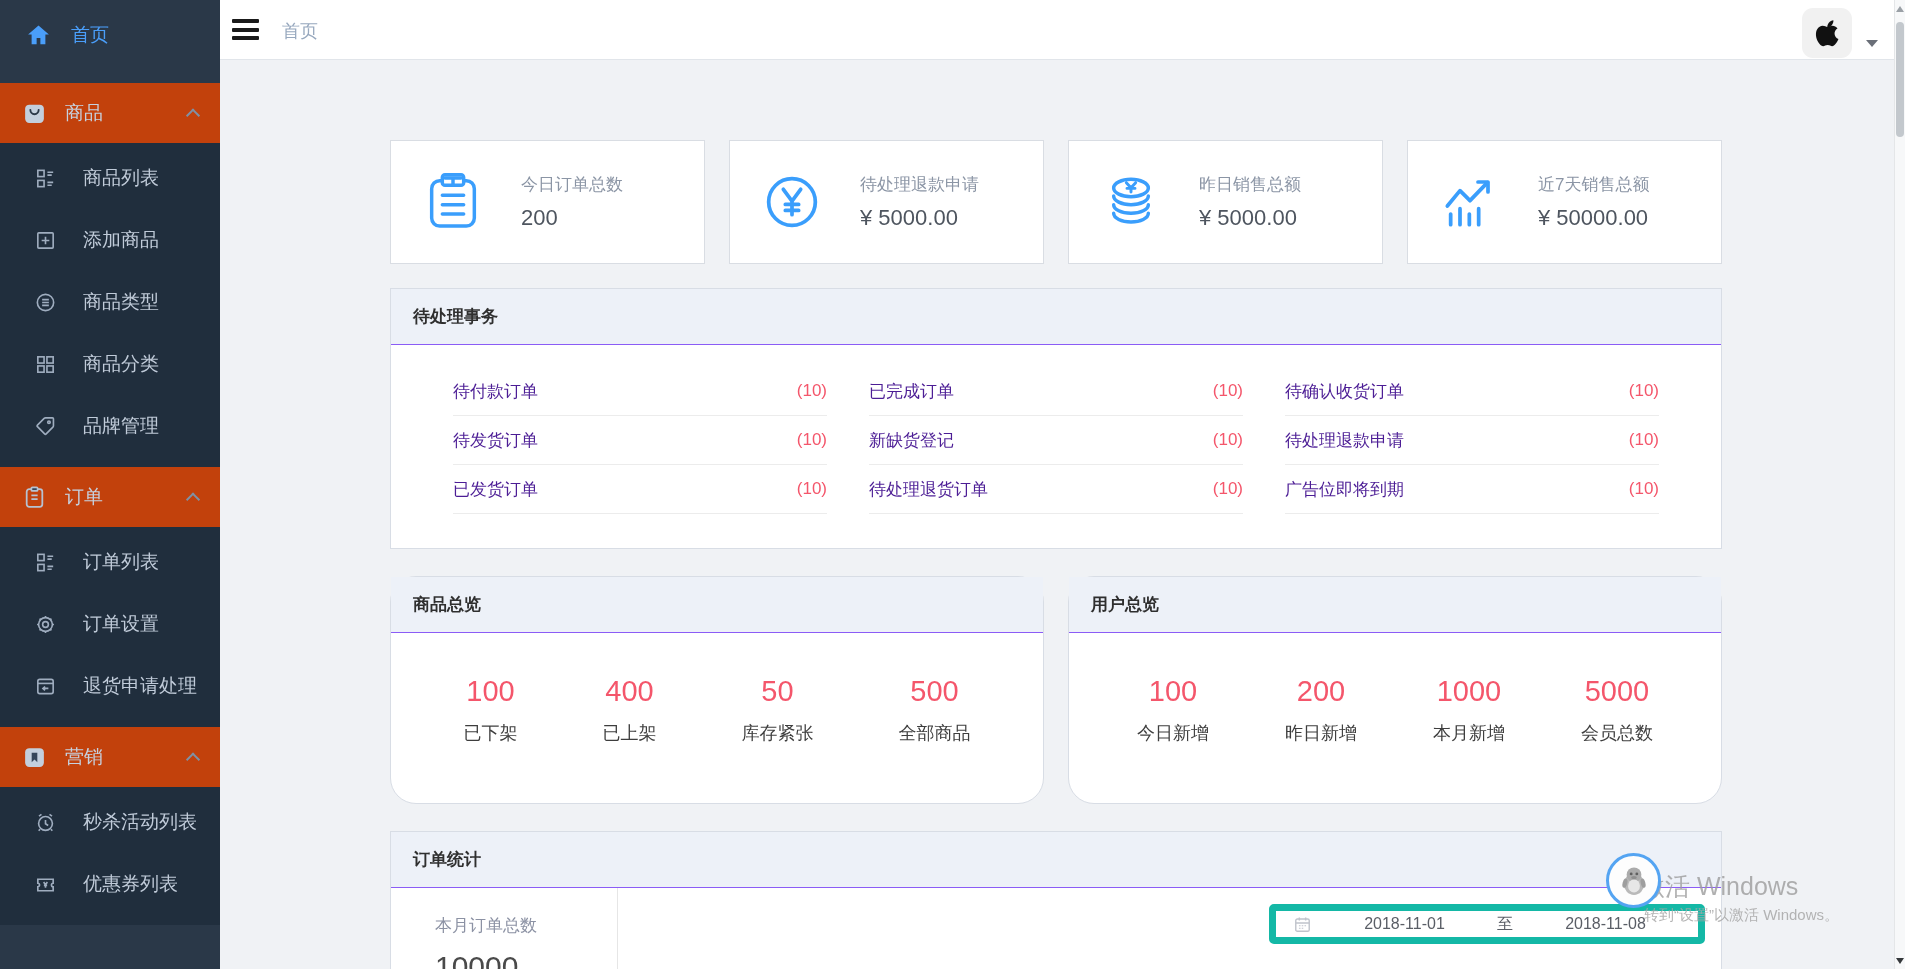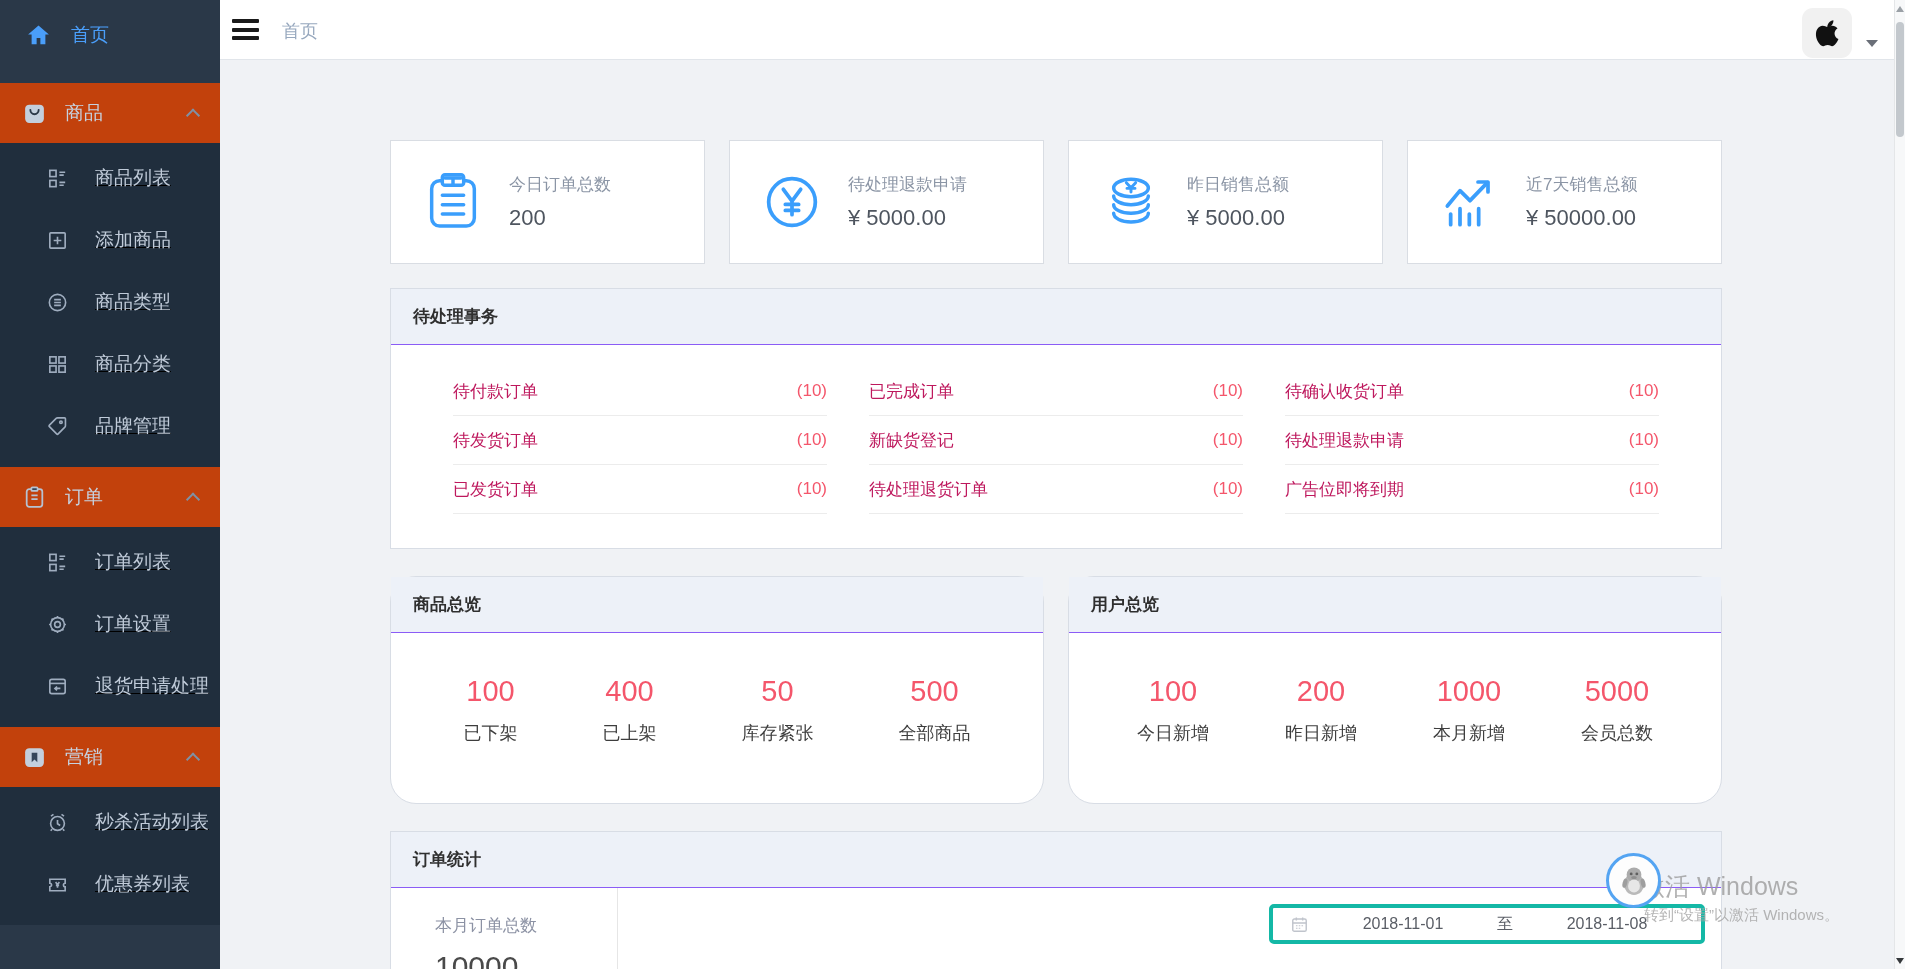--- a/index.html
+++ b/index.html
@@ -8,66 +8,66 @@
 
   
   .sidebar { position:absolute; left:0; top:0; width:220px; height:969px; background:#2a3848; z-index:20; }
   .side-home { height:70px; display:flex; align-items:center; padding-left:26px; cursor:pointer; }
   .side-home .lbl { color:#4a9ef9; font-size:19px; margin-left:20px; }
   .grp-header { height:60px; background:#c2410c; display:flex; align-items:center; padding-left:22px; position:relative; cursor:pointer; }
   .grp-header .lbl { color:#c6d1df; font-size:19px; margin-left:18px; }
   .grp-header.first { margin-top:13px; }
   .caret { position:absolute; right:22px; top:50%; width:10px; height:10px; border-left:2px solid #7f91a6; border-top:2px solid #7f91a6; transform:translateY(-25%) rotate(45deg); }
   .submenu { background:#202e3d; padding:4px 0 10px; }
-  .sub-item { height:62px; display:flex; align-items:center; padding-left:46px; cursor:pointer;text-decoration:underline; }
+  .sub-item { height:62px; display:flex; align-items:center; padding-left:34px; cursor:pointer; }
   .sub-item .lbl { color:#c0cbd9; font-size:19px; margin-left:26px; }
   .sicon { width:23px; height:23px; flex:none; }
   .gicon { width:25px; height:25px; flex:none; }
 
   
   .topbar { position:absolute; left:220px; top:0; width:1685px; height:60px; background:#ffffff; border-bottom:1px solid #e1e5ea; z-index:15; }
   .hamburger { position:absolute; left:12px; top:19px; width:27px; height:21px; display:flex; flex-direction:column; justify-content:space-between; cursor:pointer; }
   .hamburger span { display:block; height:4px; background:#1a1a1a; border-radius:1px; }
   .breadcrumb { position:absolute; left:62px; top:19px; font-size:18px; color:#97a8be; }
   .avatar { position:absolute; left:1582px; top:8px; width:50px; height:50px; background:#f1f1f1; border-radius:11px; display:flex; align-items:center; justify-content:center; cursor:pointer; }
   .avatar svg { width:30px; height:30px; }
   .avatar-caret { position:absolute; left:1646px; top:40px; width:0; height:0; border-left:6px solid transparent; border-right:6px solid transparent; border-top:7px solid #6a6f78; cursor:pointer; }
 
   
   .cards-row { position:absolute; left:390px; top:140px; width:1332px; display:flex; gap:24px; z-index:5; }
-  .stat-card { width:315px; height:124px; background:#fff; border:1px solid #d9dde3; display:flex; align-items:center; padding-left:30px; }
+  .stat-card { width:315px; height:124px; background:#fff; border:1px solid #d9dde3; display:flex; align-items:center; padding-left:30px;gap:12px; }
   .stat-card .cicon { width:64px; height:64px; flex:none; }
   .stat-card .ctxt { margin-left:24px; }
   .stat-card .clabel { font-size:17px; color:#8b95a5; }
   .stat-card .cvalue { font-size:22px; color:#4e555f; margin-top:9px; }
 
   .panel { position:absolute; background:#fff; border:1px solid #d8dde5; z-index:4; }
   .panel-header { height:56px; background:#edf1f8; border-bottom:1px solid #8b5cf6; display:flex; align-items:center; padding-left:22px; }
   .panel-title { font-size:17px; font-weight:bold; color:#2f2f2f; }
 
   .todo-panel { left:390px; top:288px; width:1332px; height:261px; }
   .todo-body { padding:22px 62px 0; display:grid; grid-template-columns:repeat(3,1fr); column-gap:42px; }
   .todo-cell { height:49px; display:flex; justify-content:space-between; align-items:center; border-bottom:1px solid #ececec; cursor:pointer; }
-  .todo-label { font-size:17px; color:#be185d; }
+  .todo-label { font-size:17px; color:#4c1d95; }
   .todo-count { font-size:17px; color:#f4566b; }
 
   .ov-panel { top:576px; width:654px; height:228px;border-radius:26px; }
   .ov-product { left:390px; }
   .ov-user { left:1068px; }
   .ov-body { display:flex; justify-content:space-around; padding:42px 30px 0; text-align:center; }
   .ov-cell { cursor:pointer; }
   .ov-num { font-size:29px; color:#f4566b; }
   .ov-label { font-size:18px; color:#3e3e3e; margin-top:13px; }
 
   .order-panel { left:390px; top:831px; width:1332px; height:200px; }
   .order-body { position:relative; height:144px; }
   .order-metric { position:absolute; left:0; top:0; width:227px; height:144px; border-right:1px solid #e6e6e6; padding:26px 0 0 44px; }
   .order-metric-label { font-size:17px; color:#8c92a4; }
   .order-metric-value { font-size:30px; color:#4a4a4a; margin-top:13px; }
-  .date-picker { position:absolute; right:16px; top:16px; width:436px; height:40px; border:4px solid #14b8a6; border-radius:5px; background:#fff; display:flex; align-items:center; cursor:pointer; }
+  .date-picker { position:absolute; right:16px; top:16px; width:436px; height:40px; border:7px solid #14b8a6; border-radius:5px; background:#fff; display:flex; align-items:center; cursor:pointer; }
   .date-picker .dicon { width:19px; height:19px; margin-left:17px; flex:none; }
   .date-text { flex:1; text-align:center; font-size:16px; color:#5a5e66; }
   .date-sep { font-size:16px; color:#5a5e66; }
 
   
   .watermark { position:absolute; z-index:8; color:#9d9d9d; pointer-events:none; }
   .wm1 { left:1640px; top:870px; font-size:25px; opacity:.8; }
   .wm2 { left:1644px; top:906px; font-size:15px; opacity:.85; color:#a8a8a8; }
   .qq-float { position:absolute; left:1606px; top:853px; width:55px; height:55px; border-radius:50%; border:3px solid #54a4f2; background:#fdfdfd; z-index:9; display:flex; align-items:center; justify-content:center; cursor:pointer; }
   .qq-float svg { width:34px; height:34px; }

